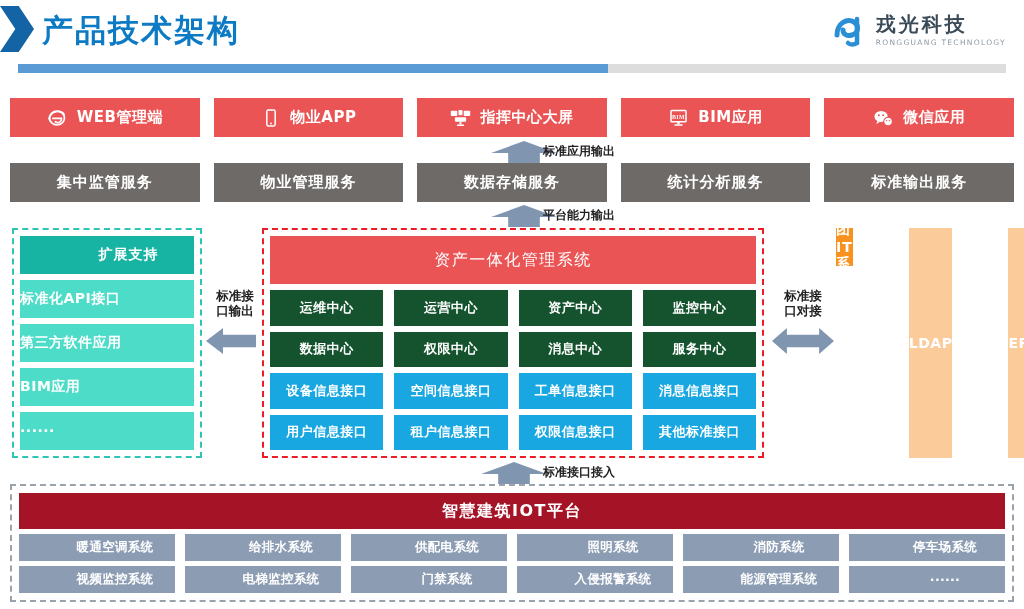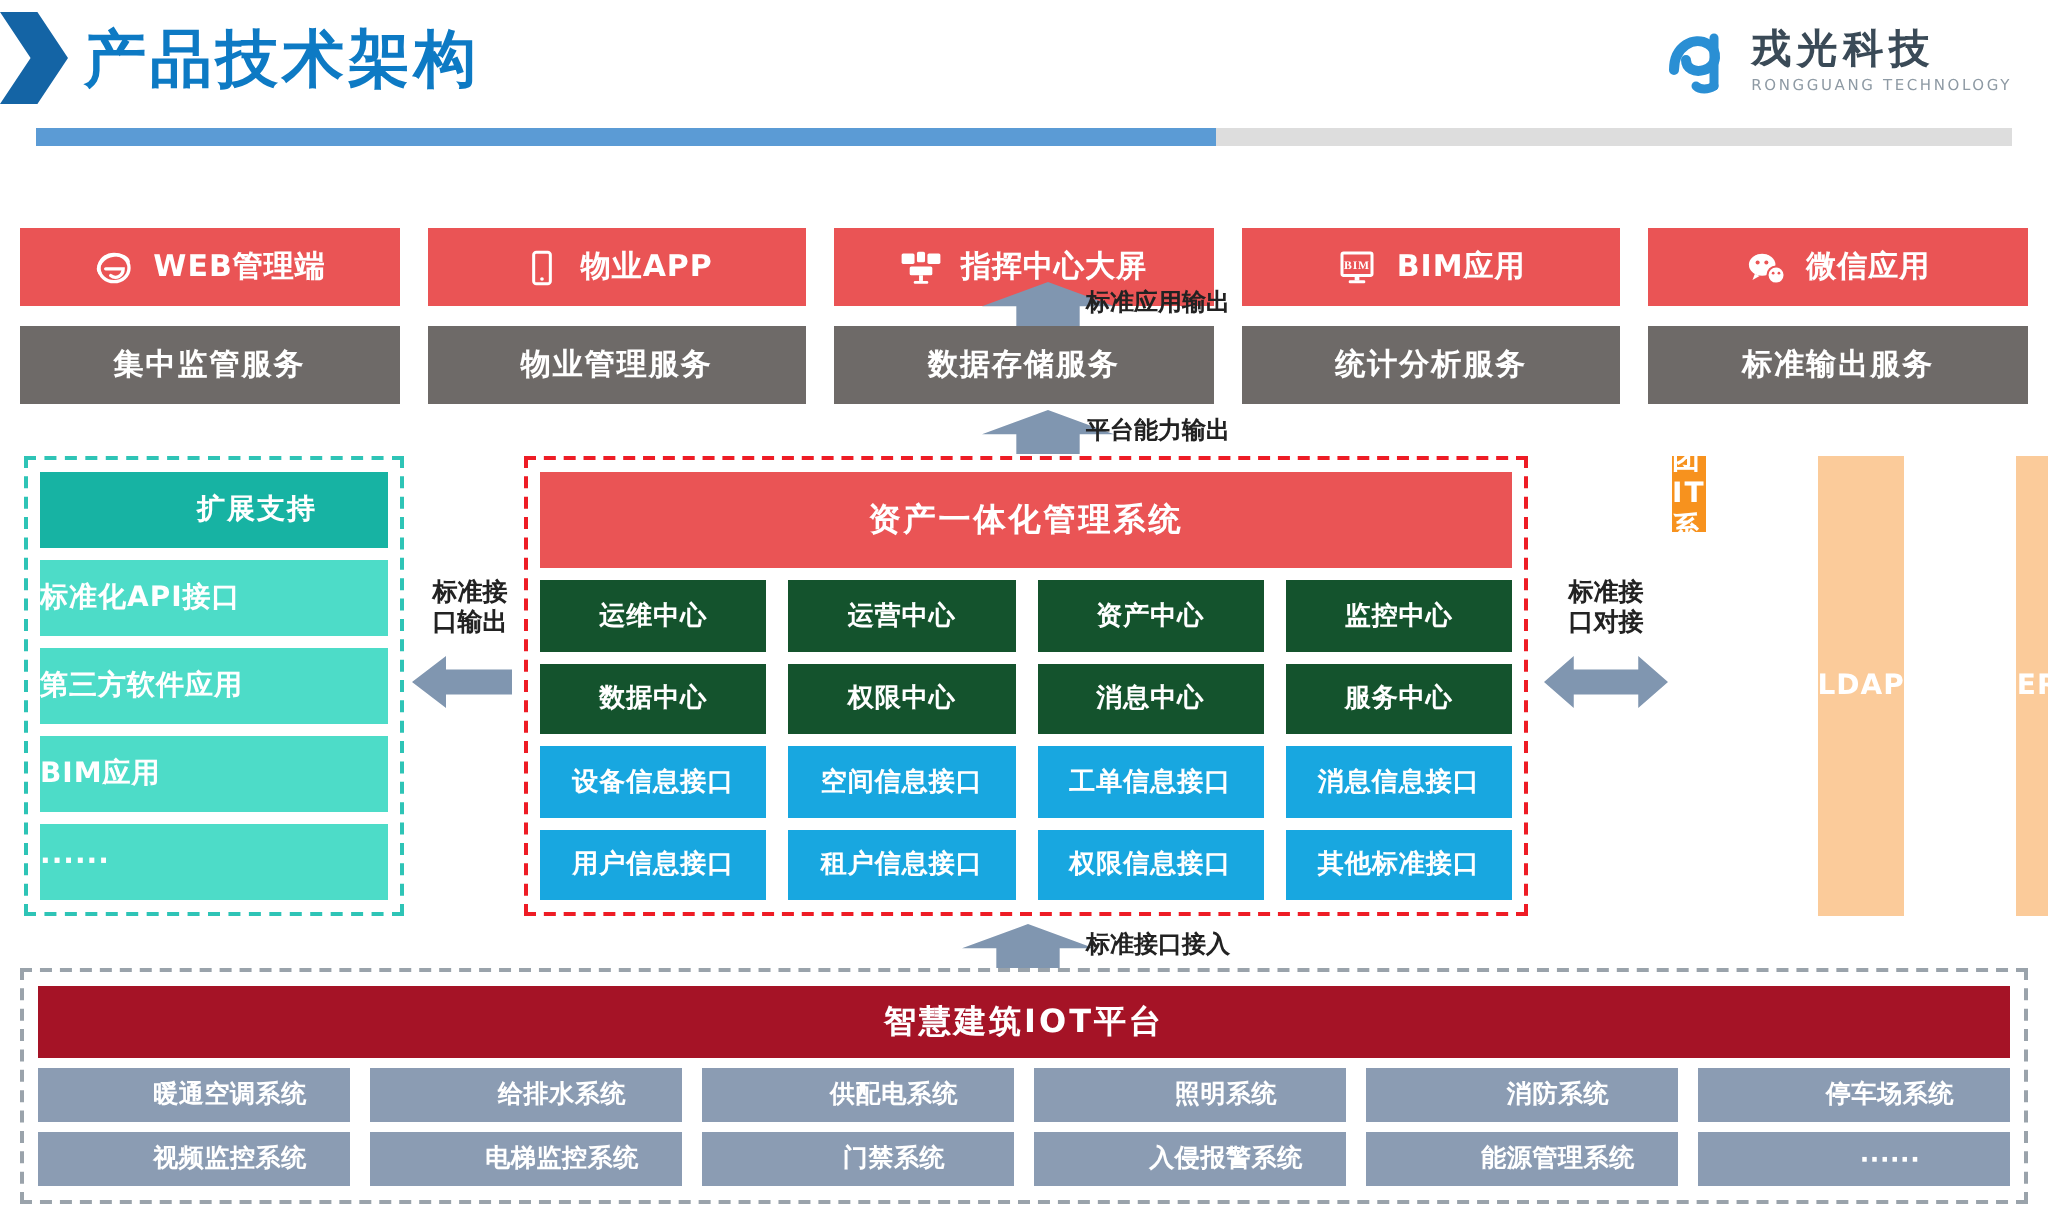--- a/index.html
+++ b/index.html
@@ -27,21 +27,21 @@
   .logo{position:absolute;right:18px;top:8px;height:46px;display:flex;align-items:center;gap:8px;}
   .logo-mark{width:34px;height:32px;position:relative;flex:0 0 auto;}
   .logo-text{display:flex;flex-direction:column;justify-content:center;}
   .logo-cn{font-size:20px;font-weight:bold;color:#3a4a57;letter-spacing:3px;line-height:21px;}
   .logo-en{font-size:7.5px;color:#8e9aa4;letter-spacing:1.3px;line-height:11px;margin-top:2px;}
 
   .divider{position:absolute;left:18px;top:64px;width:988px;height:9px;background:#dddddd;}
   .divider-fill{position:absolute;left:0;top:0;height:9px;width:590px;background:#5b9bd5;}
 
   
-  .row-apps{position:absolute;left:10px;top:114px;width:1004px;height:39px;
+  .row-apps{position:absolute;left:10px;top:98px;width:1004px;height:39px;
             display:flex;gap:14px;}
   .app-box{
     flex:1;background:#ea5455;color:#ffffff;
     display:flex;align-items:center;justify-content:center;gap:9px;
     font-size:15px;font-weight:bold;letter-spacing:.5px;
   }
   .app-icon{display:inline-flex;align-items:center;justify-content:center;width:21px;height:21px;}
 
   
   .up-arrow{
@@ -76,21 +76,21 @@
            display:flex;align-items:center;justify-content:flex-start;flex:1;letter-spacing:.5px;}
 
   
   .panel-center{
     position:absolute;left:262px;top:0;width:502px;height:230px;
     border:2px dashed #ee1c25;box-sizing:border-box;
     padding:6px;display:flex;flex-direction:column;gap:6px;
   }
   .c-head{background:#ea5455;color:#ffffff;height:48px;
           display:flex;align-items:center;justify-content:center;
-          font-size:16px;font-weight:bold;letter-spacing:1.5px;}
+          font-size:16px;font-weight:normal;letter-spacing:1.5px;}
   .c-row{display:flex;gap:11px;flex:1;}
   .c-pink{background:#14532d;color:#ffffff;flex:1;
           display:flex;align-items:center;justify-content:center;
           font-size:13px;font-weight:bold;letter-spacing:.5px;}
   .c-blue{background:#18a7e0;color:#ffffff;flex:1;
           display:flex;align-items:center;justify-content:center;
           font-size:13px;font-weight:bold;letter-spacing:.5px;}
 
   
   .panel-right{

